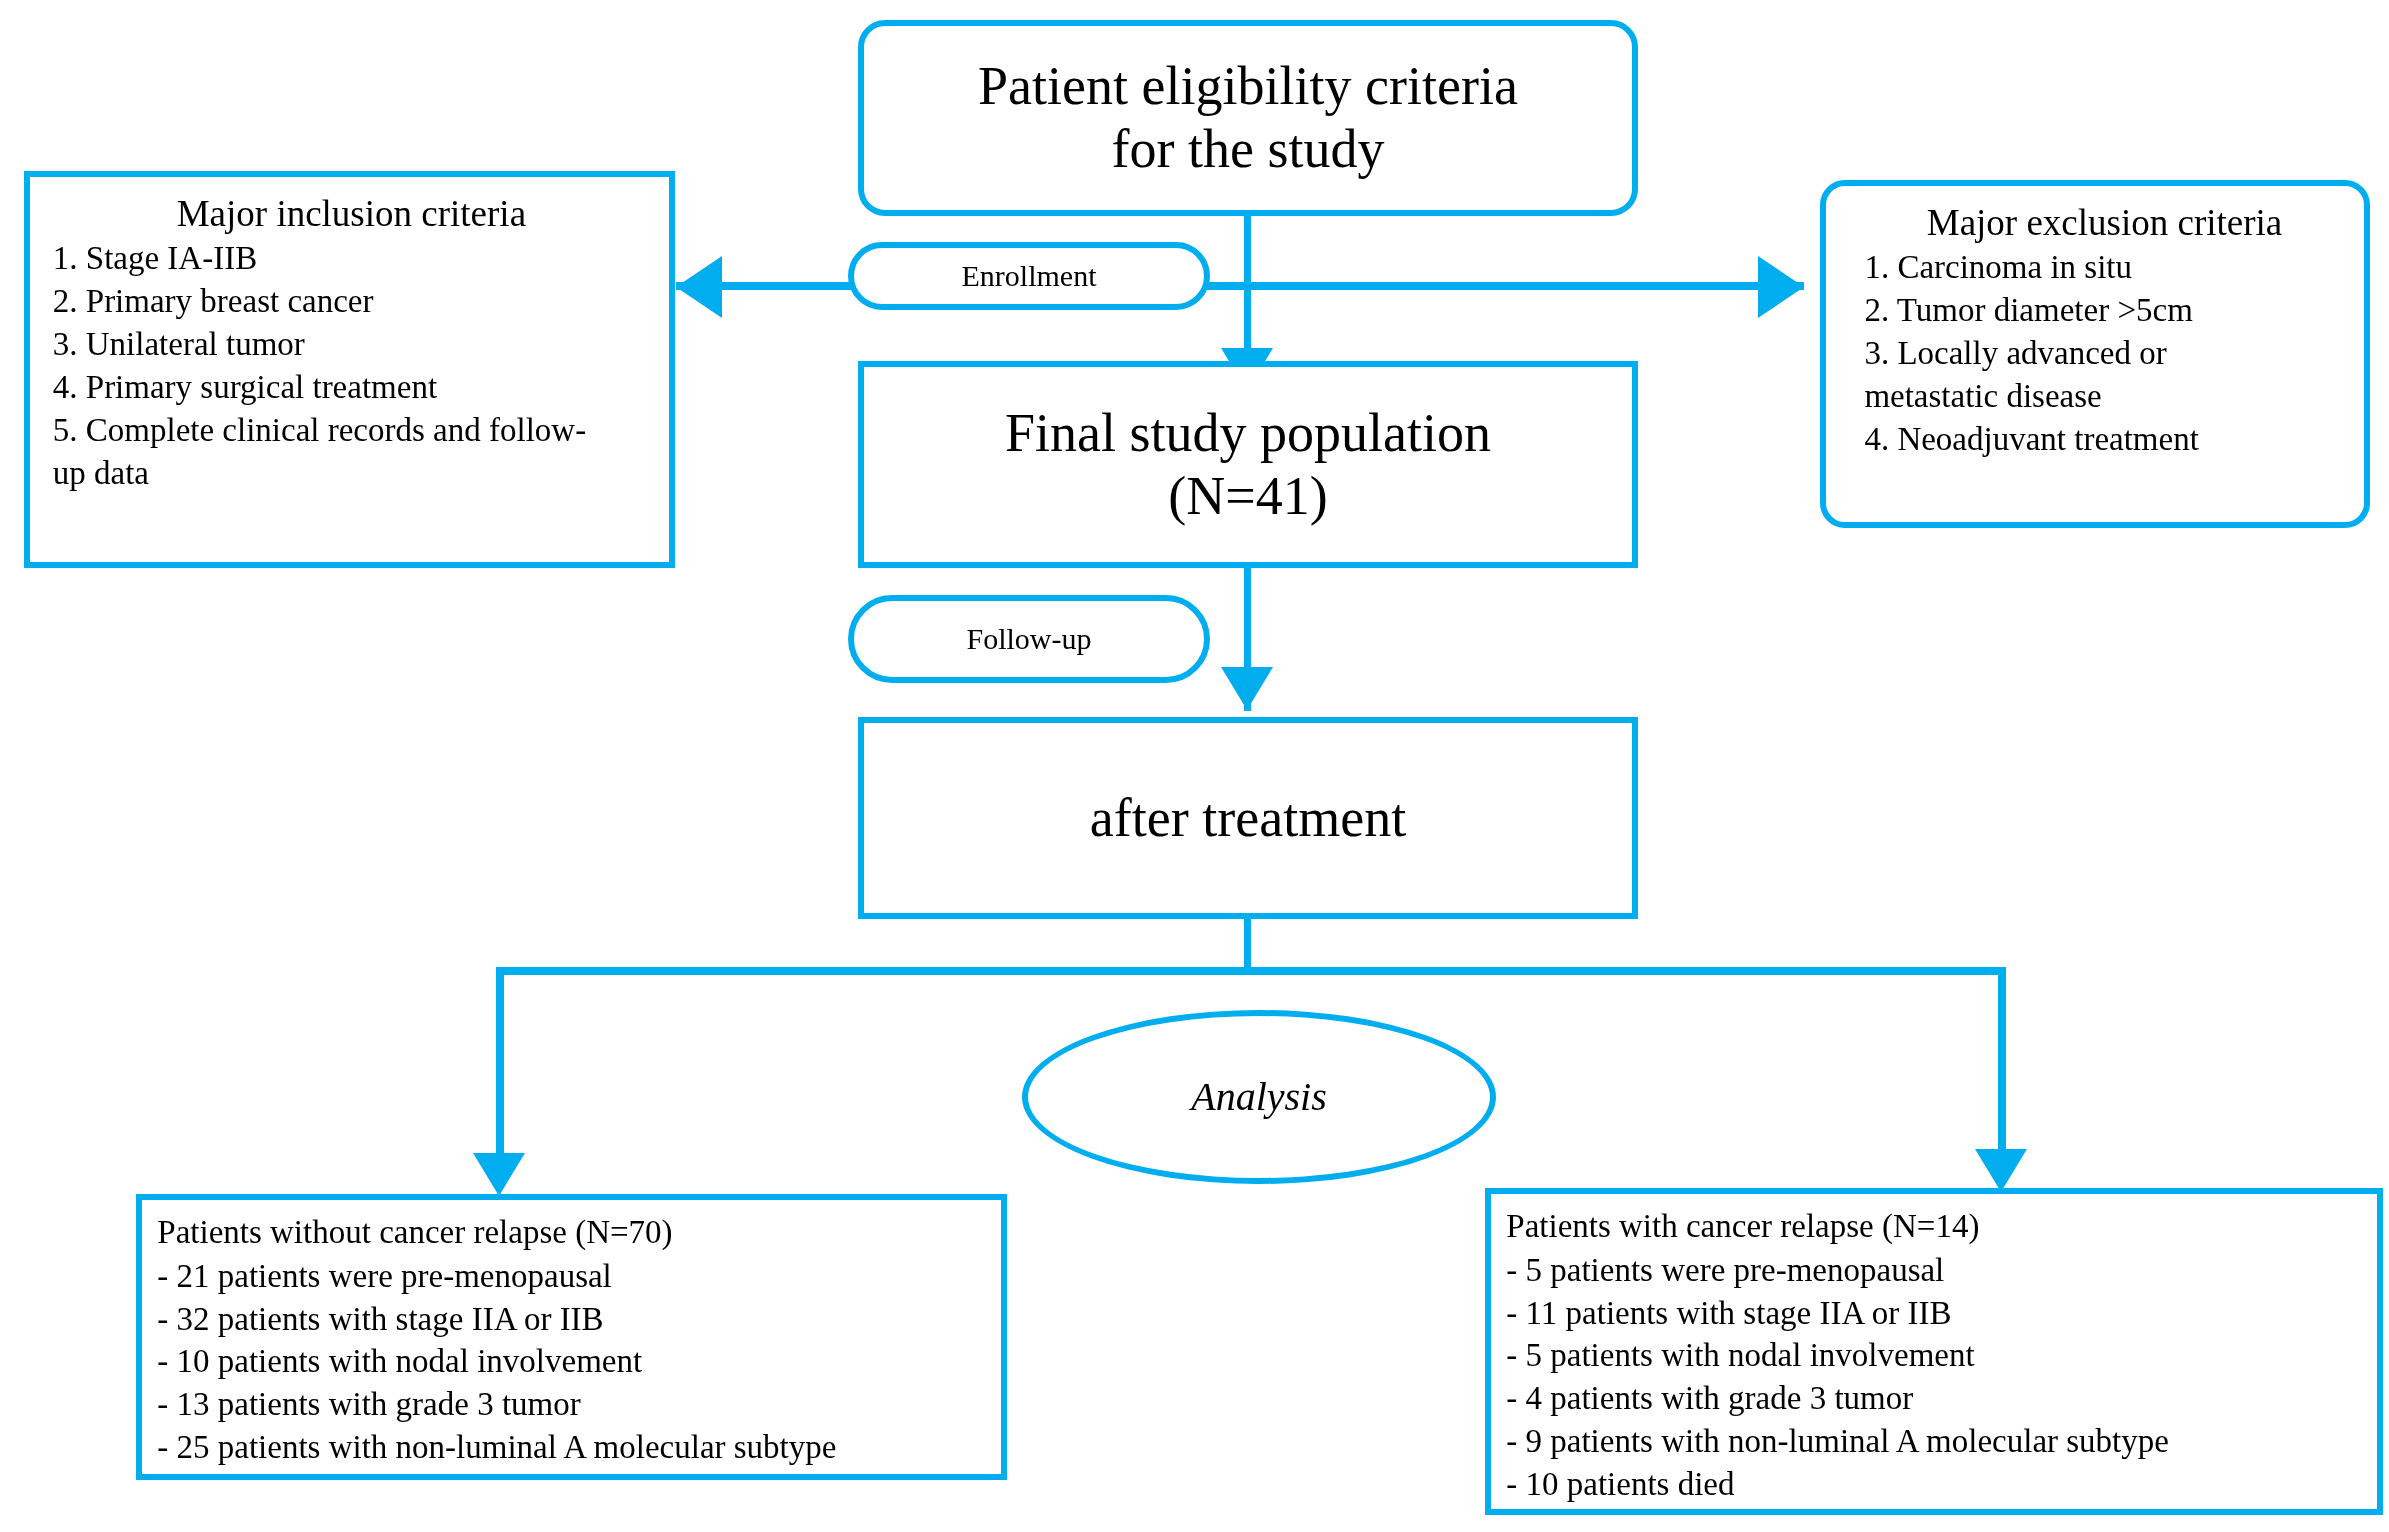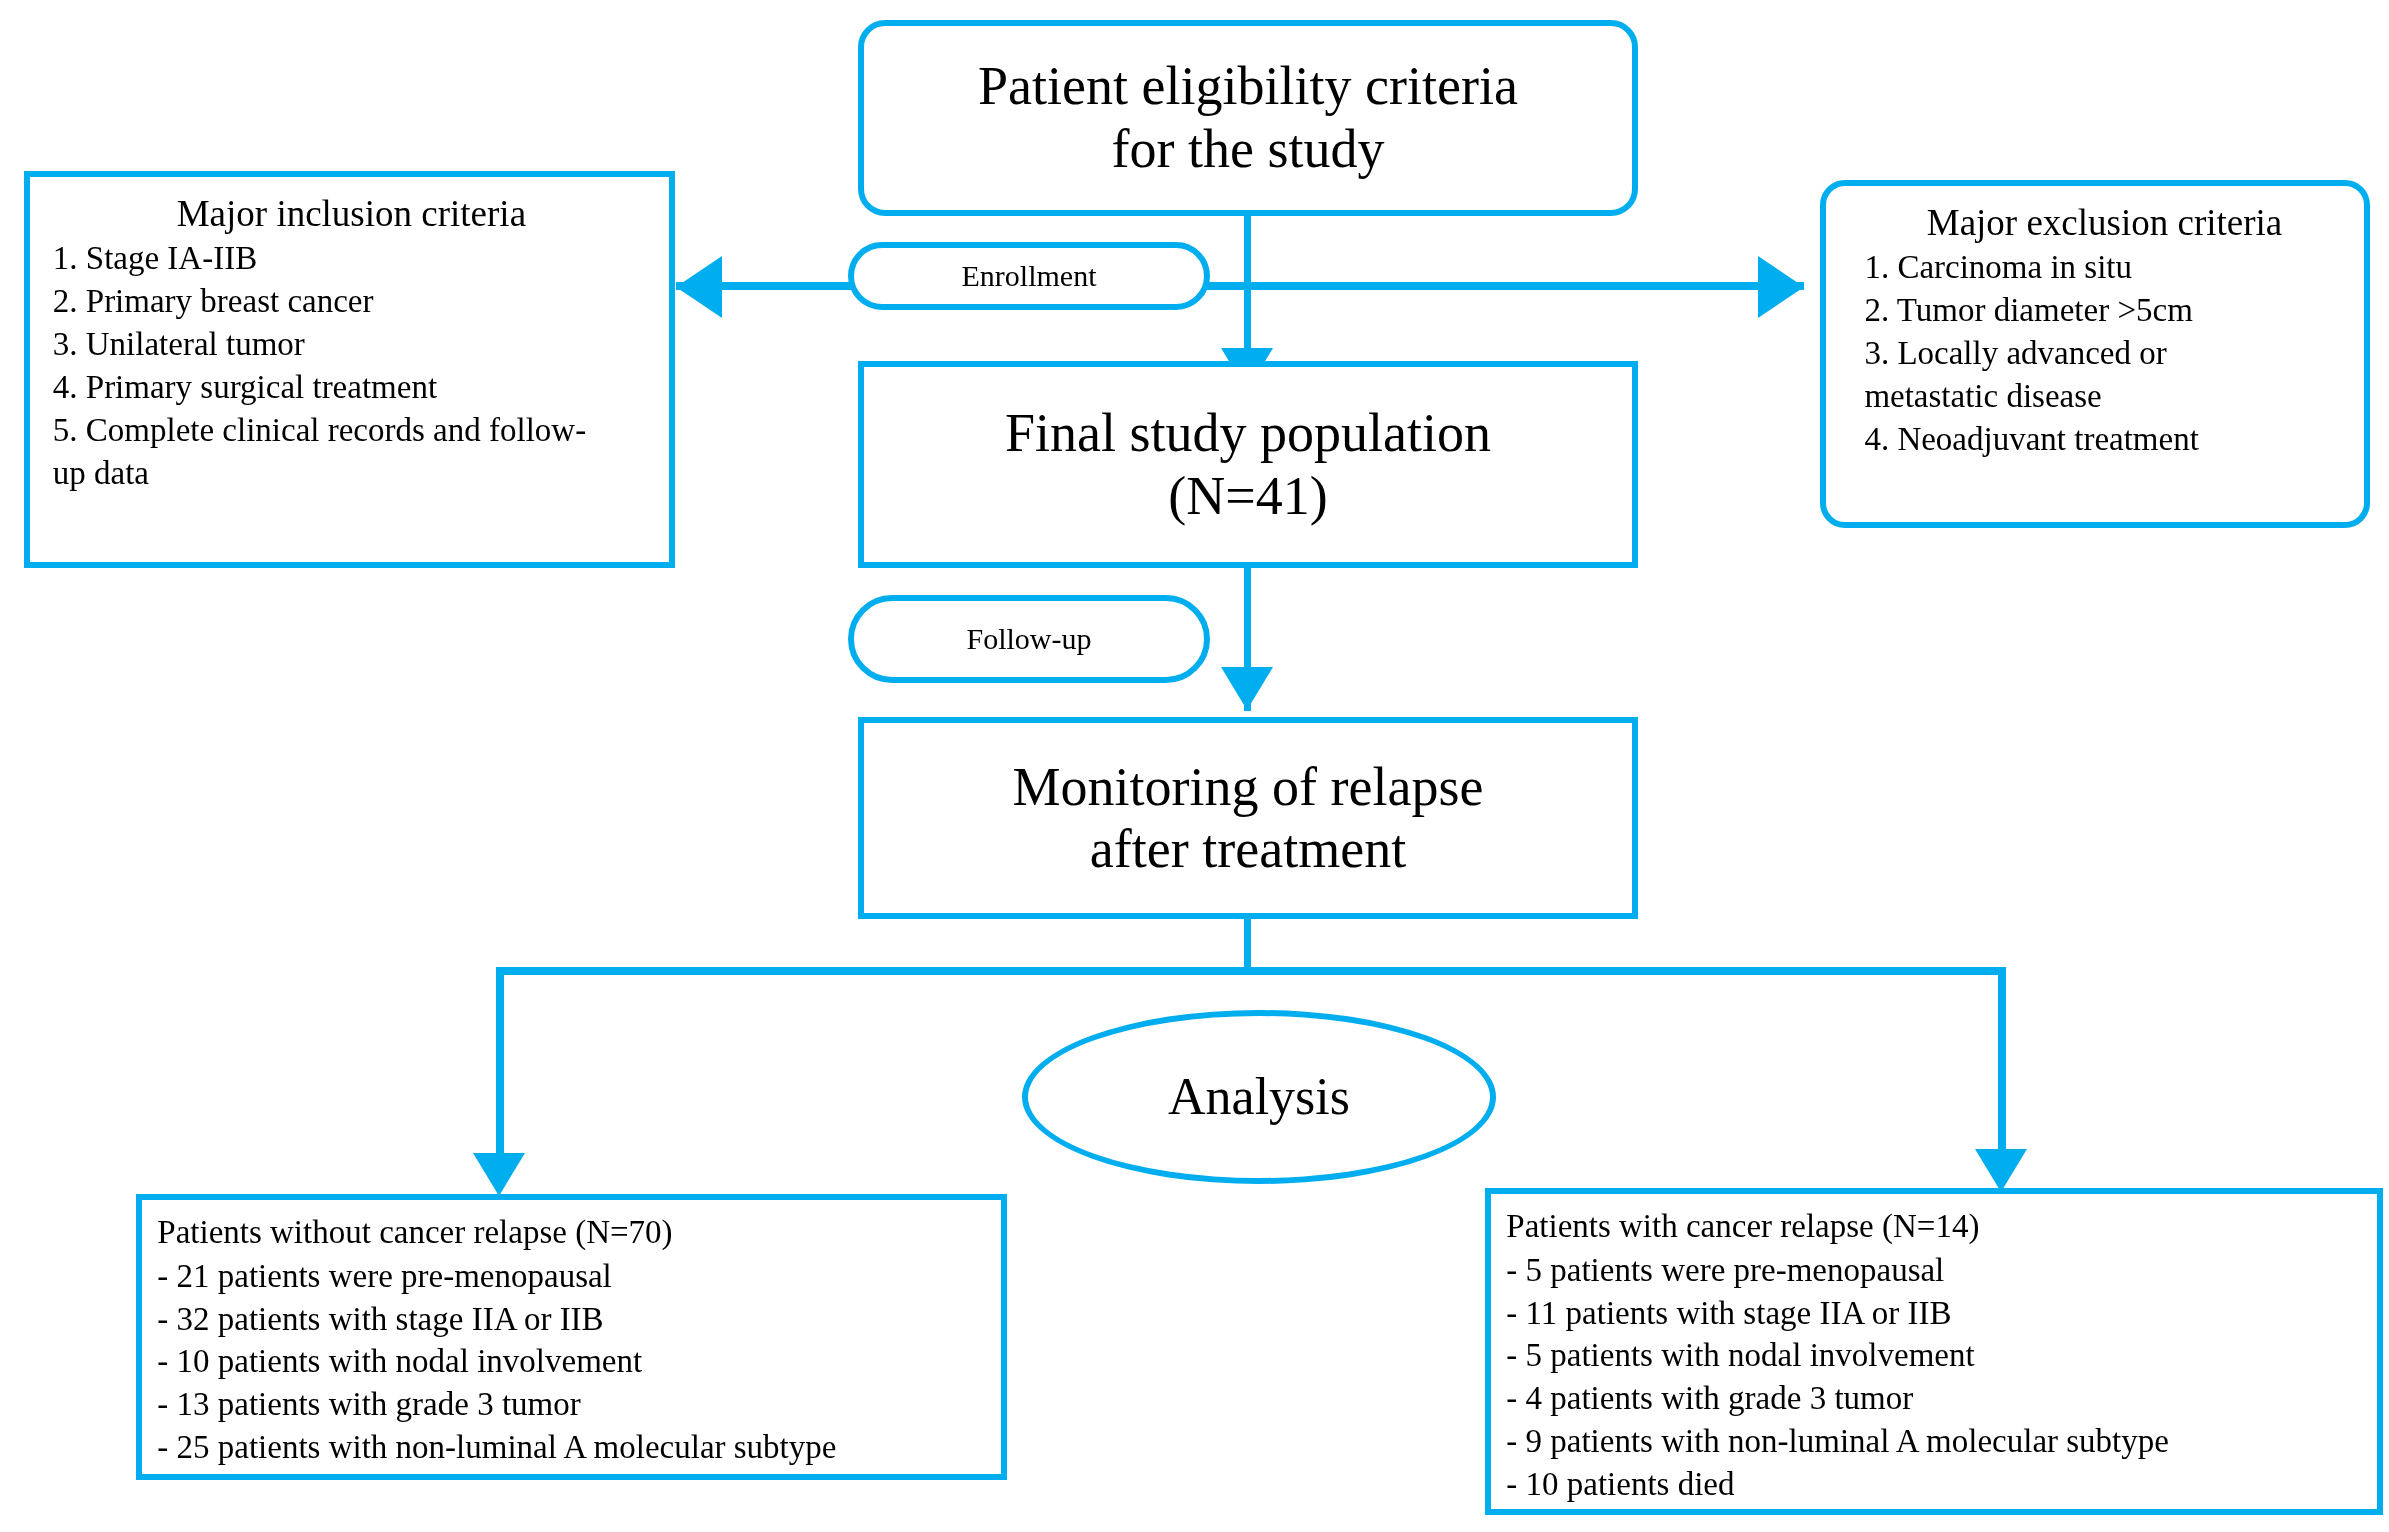--- a/index.html
+++ b/index.html
@@ -57,23 +57,24 @@
     line-height:1.15;
     font-size:54px;
   }
   .big-center .ln{display:block;white-space:nowrap;}
   .pill-label{
     font-size:30px;
     line-height:1;
     white-space:nowrap;
   }
   .ellipse-label{
-    font-size:52px;
+    font-size:40px;
     line-height:1;
     white-space:nowrap;
+    font-style:italic;
   }
   .crit-title{
     text-align:center;
     font-size:37px;
     line-height:1.1;
     margin:9.7px 0 2.8px 0;
   }
   .crit-list{
     list-style:none;
     margin:0;
@@ -197,21 +198,20 @@
       <span class="ln">(N=41)</span>
     </div>
   </div>
 
   <div class="pill" style="left:848px; top:595px; width:362px; height:88px;">
     <span class="pill-label">Follow-up</span>
   </div>
 
   <div class="box" style="left:858px; top:717px; width:780px; height:202px;">
     <div class="big-center">
-      <span class="ln">Monitoring of relapse</span>
       <span class="ln">after treatment</span>
     </div>
   </div>
 
   <div class="ellipse" style="left:1022px; top:1010px; width:474px; height:174px;">
     <span class="ellipse-label">Analysis</span>
   </div>
 
   <div class="box outcome-pad" style="left:136px; top:1194px; width:871px; height:286px;">
     <div class="outcome-title">Patients  without cancer relapse (N=70)</div>

